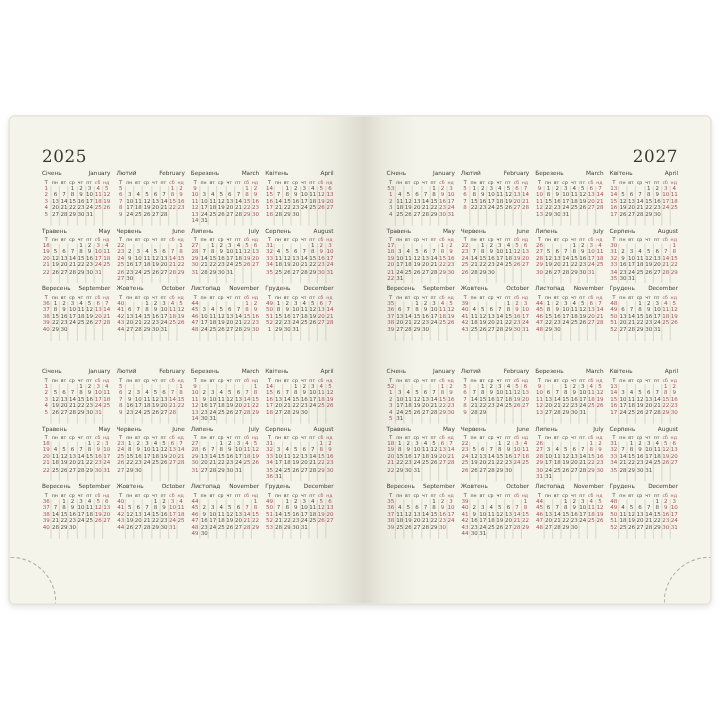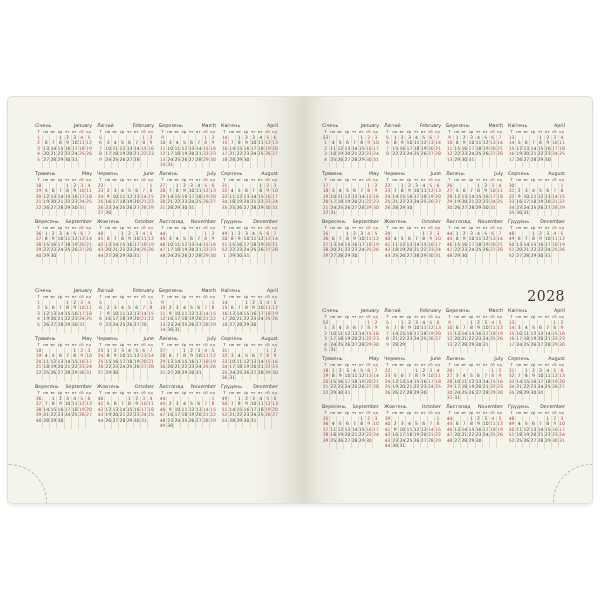--- a/index.html
+++ b/index.html
@@ -35,20 +35,21 @@
   .cell.d{border-left:0.5px solid var(--grid-line,#dedbcd);}
   .red{color:var(--accent,#a05056);}
 </style>
 </head>
 <body>
 
 <div class="book">
   <div class="page page-left">
     <div>
         <section class="year">
+          <div class="year-label">2025</div>
           <div class="months">
             <div class="month">
               <div class="mh">
                 <span class="ua">Січень</span>
                 <span class="en">January</span>
               </div>
               <div class="mgrid">
                 <span class="wd">Т</span>
                 <span class="wd">пн</span>
                 <span class="wd">вт</span>
@@ -1583,20 +1584,21 @@
                 <span class="cell d red"></span>
               </div>
             </div>
           </div>
         </section>
       </div>
   </div>
   <div class="page page-right">
     <div>
         <section class="year label-right">
+          <div class="year-label">2027</div>
           <div class="months">
             <div class="month">
               <div class="mh">
                 <span class="ua">Січень</span>
                 <span class="en">January</span>
               </div>
               <div class="mgrid">
                 <span class="wd">Т</span>
                 <span class="wd">пн</span>
                 <span class="wd">вт</span>
@@ -2355,21 +2357,20 @@
                 <span class="cell d"></span>
                 <span class="cell d"></span>
                 <span class="cell d"></span>
                 <span class="cell d red"></span>
                 <span class="cell d red"></span>
               </div>
             </div>
           </div>
         </section>
         <section class="year label-right">
-          <div class="year-label">2028</div>
           <div class="months">
             <div class="month">
               <div class="mh">
                 <span class="ua">Січень</span>
                 <span class="en">January</span>
               </div>
               <div class="mgrid">
                 <span class="wd">Т</span>
                 <span class="wd">пн</span>
                 <span class="wd">вт</span>

